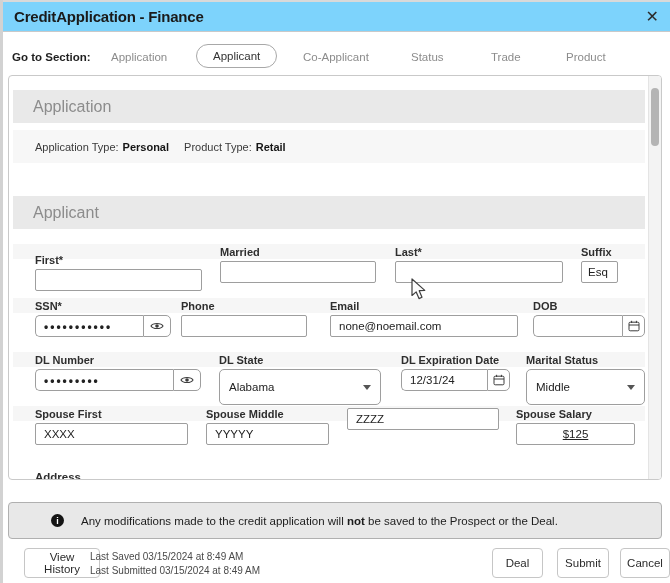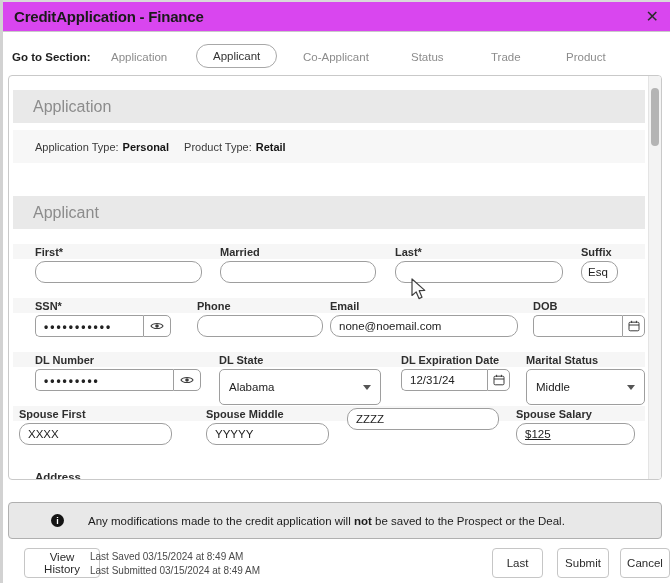--- a/index.html
+++ b/index.html
@@ -6,21 +6,21 @@
   body{
     width:670px;height:583px;background:#ffffff;position:relative;overflow:hidden;
     font-family:"Liberation Sans", sans-serif;color:#222;
     -webkit-font-smoothing:antialiased;
   }
   .modal{position:absolute;inset:0;background:#fff;}
   .edge-top{position:absolute;left:0;top:0;right:0;height:2px;background:#d9d9d9;}
   .edge-left{position:absolute;left:0;top:0;bottom:0;width:3px;background:#d2d2d2;}
 
   
-  .titlebar{position:absolute;left:3px;right:0;top:2px;height:29px;border-bottom:1px solid #c9c9c9;background:#d946ef;}
+  .titlebar{position:absolute;left:3px;right:0;top:2px;height:29px;border-bottom:1px solid #c9c9c9;background:#7dd3fc;}
   .title{position:absolute;left:11px;top:6px;font-size:15px;font-weight:bold;color:#1a1a1a;letter-spacing:-0.2px;}
   .close{position:absolute;right:11px;top:5px;font-size:16px;color:#2b2b2b;cursor:pointer;line-height:20px;}
 
   
   .nav{position:absolute;left:3px;right:0;top:32px;height:42px;}
   .nav-label{position:absolute;left:9px;top:19px;font-size:11.5px;font-weight:bold;color:#1f1f1f;}
   .nav-item{position:absolute;top:19px;font-size:11.5px;color:#8c8c8c;cursor:pointer;white-space:nowrap;}
   .nav-item.pill{top:12px;border:1px solid #a8a8a8;border-radius:13px;padding:5px 16px;color:#333;background:#fff;}
 
   
@@ -28,41 +28,41 @@
   .sec-header{position:absolute;left:4px;right:16px;height:33px;background:#e9e9e9;color:#8c8c8c;font-size:16px;display:flex;align-items:center;padding-left:20px;box-sizing:border-box;}
   .band{position:absolute;left:4px;right:16px;height:15px;background:#f6f6f6;}
   .meta-row{position:absolute;left:4px;right:16px;top:54px;height:33px;background:#f7f7f7;display:flex;align-items:center;padding-left:22px;font-size:11px;box-sizing:border-box;}
   .meta-label{color:#3a3a3a;}
   .meta-value{font-weight:bold;color:#161616;margin-left:4px;}
   .meta-gap{margin-left:15px;}
 
   
   .field{position:absolute;z-index:1;}
   .flabel{font-size:11px;font-weight:bold;color:#2e2e2e;margin-bottom:3px;white-space:nowrap;}
-  .txt{height:22px;border:1px solid #9e9e9e;border-radius:10px;background:#fff;font-size:11.5px;color:#222;
+  .txt{height:22px;border:1px solid #9e9e9e;border-radius:2px;background:#fff;font-size:11.5px;color:#222;
        padding:0 8px;width:100%;box-sizing:border-box;font-family:"Liberation Sans",sans-serif;outline:none;display:block;}
   .mask{font-size:12px;font-weight:bold;letter-spacing:2px;padding-top:2px;}
-  .right{text-align:left;text-decoration:underline;}
+  .right{text-align:center;text-decoration:underline;}
   .grp{display:flex;height:22px;}
   .grp .txt{flex:1;min-width:0;border-radius:5px 0 0 5px;border-right:none;}
   .grp-btn{border:1px solid #9e9e9e;border-radius:0 5px 5px 0;background:#fff;display:flex;align-items:center;justify-content:center;box-sizing:border-box;cursor:pointer;}
   .grp-btn.eye{width:28px;}
   .grp-btn.cal{width:23px;}
   .select{height:22px;border:1px solid #9e9e9e;border-radius:5px;background:#fff;display:flex;align-items:center;justify-content:space-between;padding:17px 9px;font-size:11.5px;color:#222;box-sizing:border-box;cursor:pointer;}
   .caret{width:0;height:0;border-left:4px solid transparent;border-right:4px solid transparent;border-top:5px solid #555;}
   .next-sec-label{position:absolute;left:26px;top:395px;font-size:11.5px;font-weight:bold;color:#2e2e2e;}
 
   
   .scroll-track{position:absolute;right:0;top:0;bottom:0;width:12px;background:#f3f3f3;border-left:1px solid #e4e4e4;}
   .scroll-thumb{position:absolute;right:2px;top:12px;width:8px;height:58px;background:#b4b4b4;border-radius:4px;}
 
   
   .notice{position:absolute;left:8px;top:502px;width:654px;height:37px;background:#e8e8e8;border:1px solid #b0b0b0;border-radius:4px;box-sizing:border-box;display:flex;align-items:center;padding-left:42px;}
   .info-icon{width:13px;height:13px;border-radius:50%;background:#141414;color:#fff;font-size:9px;font-weight:bold;display:flex;align-items:center;justify-content:center;flex:0 0 13px;font-style:normal;}
-  .notice-text{font-size:11.5px;color:#1c1c1c;margin-left:24px;}
+  .notice-text{font-size:11.5px;color:#1c1c1c;margin-left:17px;}
   .notice-text b{font-weight:bold;}
 
   
   .btn{position:absolute;top:548px;height:30px;background:#fff;border:1px solid #c6c6c6;border-radius:4px;font-size:11.5px;color:#2b2b2b;display:flex;align-items:center;justify-content:center;box-sizing:border-box;cursor:pointer;font-family:"Liberation Sans",sans-serif;}
   .stamps{position:absolute;left:90px;top:550px;font-size:10px;color:#4a4a4a;line-height:13.5px;}
 
   .cursor{position:absolute;left:410px;top:278px;z-index:9;}
 </style>
 </head>
 <body>
@@ -101,21 +101,21 @@
 
     <div class="sec-header" style="top:120px">
       <span>Applicant</span>
     </div>
 
     <div class="band" style="top:168px"></div>
     <div class="band" style="top:222px"></div>
     <div class="band" style="top:276px"></div>
     <div class="band" style="top:330px"></div>
 
-    <div class="field" style="left:26px;top:170px;width:167px">
+    <div class="field" style="left:26px;top:178px;width:167px">
       <div class="flabel">First*</div>
       <input class="txt" readonly="" value="" style="">
     </div>
     <div class="field" style="left:211px;top:170px;width:156px">
       <div class="flabel">Married</div>
       <input class="txt" readonly="" value="" style="">
     </div>
     <div class="field" style="left:386px;top:170px;width:168px">
       <div class="flabel">Last*</div>
       <input class="txt" readonly="" value="" style="">
@@ -130,21 +130,21 @@
       <div class="grp">
         <input class="txt mask" readonly="" value="•••••••••••" style="">
         <div class="grp-btn eye">
           <svg width="14" height="10" viewBox="0 0 14 10">
               <path d="M1 5 C3 1.6 11 1.6 13 5 C11 8.4 3 8.4 1 5 Z" fill="none" stroke="#3c3c3c" stroke-width="1.1"></path>
               <circle cx="7" cy="5" r="1.8" fill="#3c3c3c"></circle>
             </svg>
         </div>
       </div>
     </div>
-    <div class="field" style="left:188px;top:224px;width:126px">
+    <div class="field" style="left:172px;top:224px;width:126px">
       <div class="flabel">Phone</div>
       <input class="txt" readonly="" value="" style="">
     </div>
     <div class="field" style="left:321px;top:224px;width:188px">
       <div class="flabel">Email</div>
       <input class="txt" readonly="" value="none@noemail.com" style="">
     </div>
     <div class="field" style="left:524px;top:224px;width:112px">
       <div class="flabel">DOB</div>
       <div class="grp">
@@ -194,21 +194,21 @@
       </div>
     </div>
     <div class="field" style="left:517px;top:278px;width:119px">
       <div class="flabel">Marital Status</div>
       <div class="select">
         <span>Middle</span>
         <span class="caret"></span>
       </div>
     </div>
 
-    <div class="field" style="left:10px;top:332px;width:153px">
+    <div class="field" style="left:26px;top:332px;width:153px">
       <div class="flabel">Spouse First</div>
       <input class="txt" readonly="" value="XXXX" style="">
     </div>
     <div class="field" style="left:197px;top:332px;width:123px">
       <div class="flabel">Spouse Middle</div>
       <input class="txt" readonly="" value="YYYYY" style="">
     </div>
     <div class="field" style="left:338px;top:332px;width:152px">
       <input class="txt" readonly="" value="ZZZZ" style="">
     </div>
@@ -227,20 +227,20 @@
   <div class="notice">
     <span class="info-icon">i</span>
     <span class="notice-text"><span>Any modifications made to the credit application will </span><b>not</b><span> be saved to the Prospect or the Deal.</span></span>
   </div>
 
   <button class="btn" style="left:24px;width:76px">View History</button>
   <div class="stamps">
     <div>Last Saved 03/15/2024 at 8:49 AM</div>
     <div>Last Submitted 03/15/2024 at 8:49 AM</div>
   </div>
-  <button class="btn" style="left:492px;width:51px">Last</button>
+  <button class="btn" style="left:492px;width:51px">Deal</button>
   <button class="btn" style="left:557px;width:52px">Submit</button>
   <button class="btn" style="left:620px;width:50px">Cancel</button>
 
   <svg class="cursor" width="17" height="24" viewBox="0 0 17 24">
     <path d="M2 1 L2 17.5 L6.2 13.9 L9 20.6 L12 19.3 L9.2 12.7 L14.8 12.4 Z" fill="#fcfcfc" stroke="#3f3f3f" stroke-width="1.2" stroke-linejoin="round"></path>
   </svg>
 </div>
 
 </body></html>

